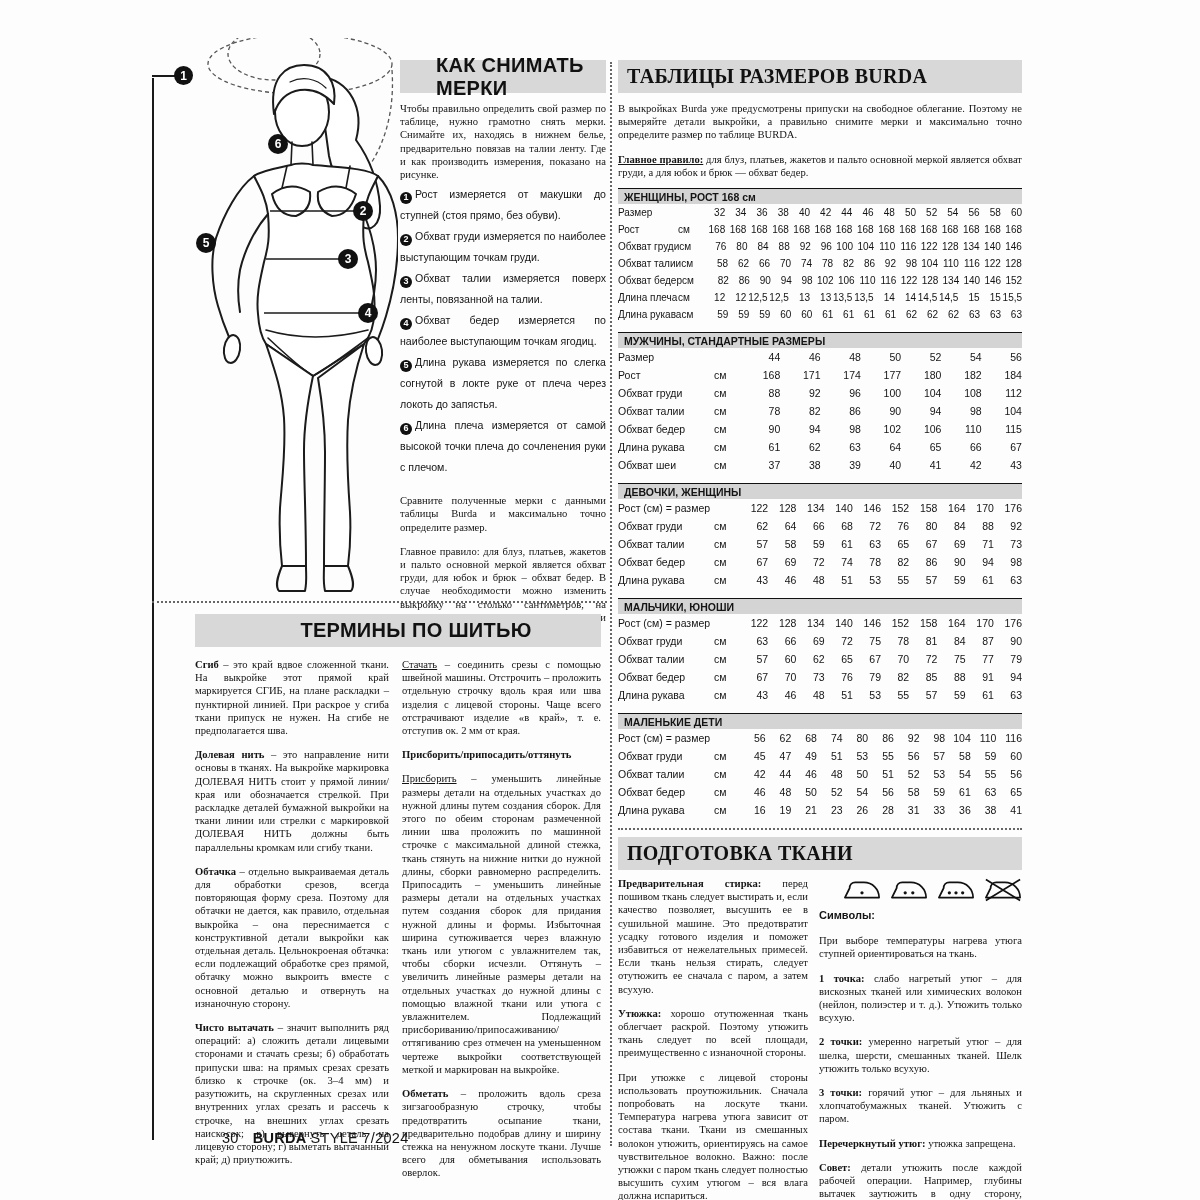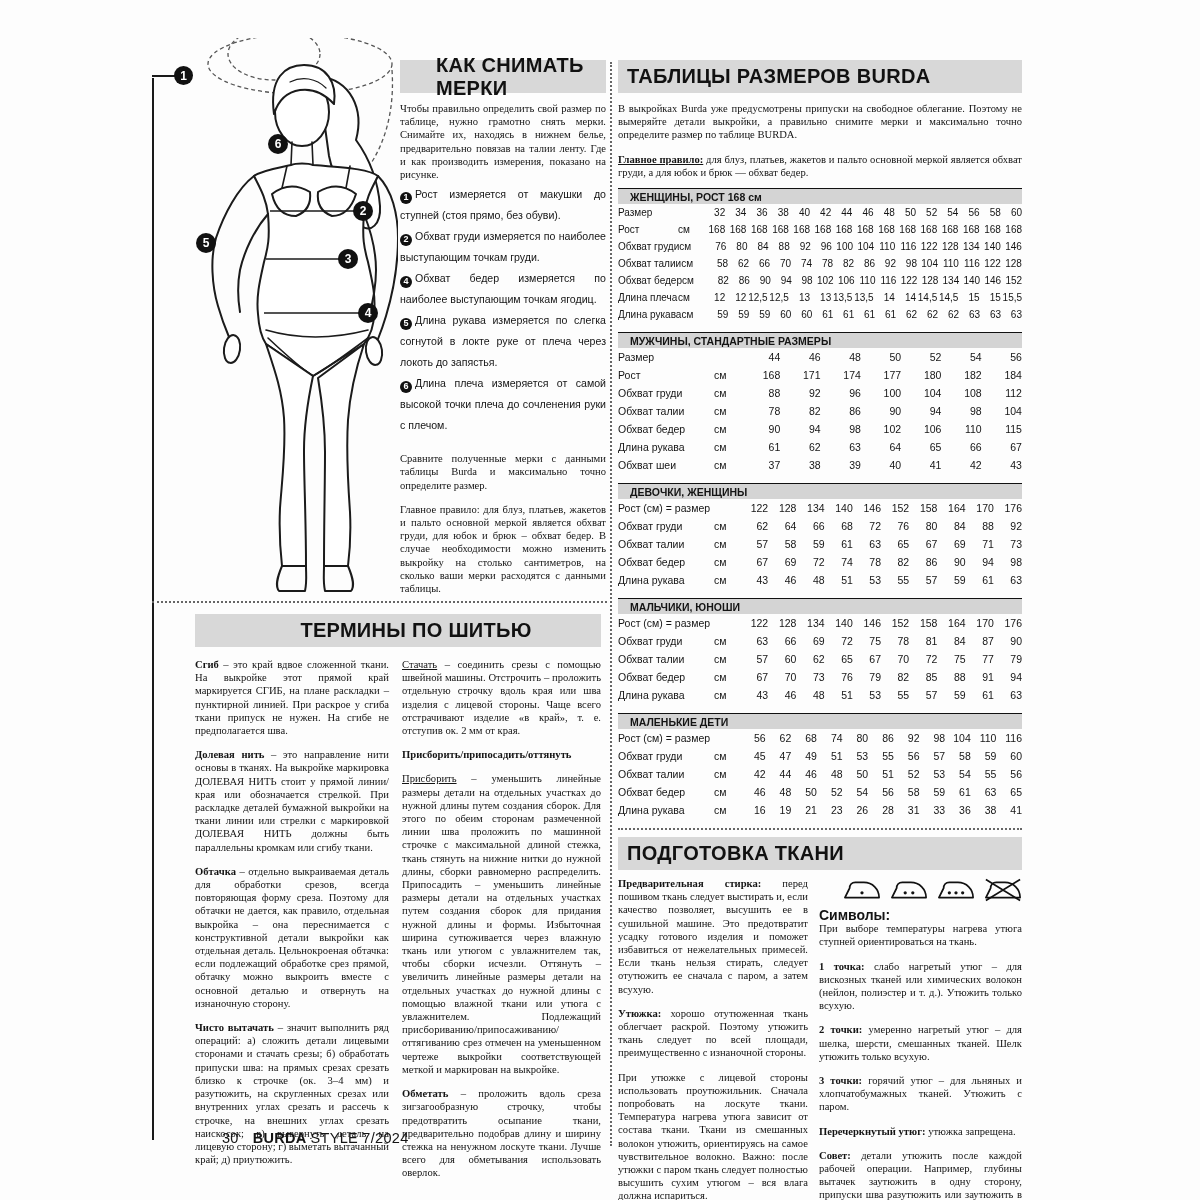--- a/index.html
+++ b/index.html
@@ -6,56 +6,56 @@
   body{
     width:1200px;height:1200px;position:relative;background:#fdfdfd;
     font-family:"Liberation Sans",sans-serif;color:#141414;overflow:hidden;
   }
   .abs{position:absolute;}
   .hdr{
     background:#d8d8d8;font-weight:bold;font-size:20px;letter-spacing:.3px;
     display:flex;align-items:center;height:33px;color:#111;padding-left:36px;
   }
   .hdr.center{justify-content:center;}
-  .hdr.pad{padding-left:9px;}
+  .hdr.pad{padding-left:9px;font-family:Liberation Serif, serif;}
   .para{margin:0 0 11px;font-size:10.6px;line-height:13.2px;text-align:justify;font-family:Liberation Serif, serif;}
   .para:last-child{margin-bottom:0;}
   .lead{font-weight:bold;}
   .lead.bu,.lead.u{text-decoration:underline;}
   .lead.u{font-weight:normal;}
   .lead.heading{display:block;}
   .mintro{margin:0 0 3px;}
   .mitem{margin:0;font-size:10.6px;line-height:21px;text-align:justify;}
   .numbadge{
     display:inline-flex;width:12px;height:12px;border-radius:50%;background:#111;color:#fff;
     font-size:9px;font-weight:bold;align-items:center;justify-content:center;
     margin-right:3px;vertical-align:-2px;
   }
   .numbadge.big{width:19px;height:19px;font-size:12px;margin:0;}
   .vdot{border-left:2px dotted #666;width:0;}
   .hdot{border-top:2px dotted #666;height:0;}
   .size-table{margin-top:9px;}
   .table-title{
     border-top:1.5px solid #111;background:#d4d4d4;font-weight:bold;font-size:10.5px;
-    height:15px;display:flex;align-items:center;padding-left:12px;
+    height:15px;display:flex;align-items:center;padding-left:6px;
   }
   .trow{display:flex;align-items:center;height:17px;font-size:10.5px;}
   .t-men .trow,.t-girls .trow,.t-boys .trow,.t-children .trow{height:18px;}
   .tlabel{flex:0 0 96px;white-space:nowrap;}
   .t-women .tlabel{flex:0 0 60px;}
   .t-women .trow{font-size:10px;}
   .tunit{flex:0 0 26px;}
   .tval{flex:1;text-align:right;}
   .prep-cols{display:flex;gap:11px;margin-top:7px;}
   .prep-cols .col{flex:1;}
   .irons{display:flex;gap:9px;margin:0 0 6px 24px;align-items:flex-end;}
   .heightline{background:#1a1a1a;}
   .footer{font-size:14.5px;letter-spacing:.3px;}
   .footer b{margin:0 4px 0 14px;}
-  .symhead{font-weight:bold;font-size:14px;line-height:13.2px;margin:2px 0 0;}
+  .symhead{font-weight:bold;font-size:11px;line-height:13.2px;margin:2px 0 12px;}
 </style>
 </head>
 <body>
 
 <div class="abs heightline" style="left:152px;top:78px;width:2px;height:1062px;"></div>
 <div class="abs" style="left:152px;top:75px;width:24px;height:2px;background:#1a1a1a;"></div>
 <div class="abs numbadge big" style="left:174px;top:66px;">
     <span>1</span>
   </div>
 
@@ -122,20 +122,21 @@
 
 <div class="abs" style="left:400px;top:60px;width:206px;">
   <div class="hdr center">
       <span>КАК СНИМАТЬ МЕРКИ</span>
     </div>
   <div style="margin-top:9px;">
     <p class="para mintro">Чтобы правильно определить свой размер по таблице, нужно грамотно снять мерки. Снимайте их, находясь в нижнем белье, предварительно повязав на талии ленту. Где и как производить измерения, показано на рисунке.</p>
     <div id="measure-items">
         <p class="mitem"><span class="numbadge">1</span><span>Рост измеряется от макушки до ступней (стоя прямо, без обуви).</span></p>
         <p class="mitem"><span class="numbadge">2</span><span>Обхват груди измеряется по наиболее выступающим точкам груди.</span></p>
+        <p class="mitem"><span class="numbadge">3</span><span>Обхват талии измеряется поверх ленты, повязанной на талии.</span></p>
         <p class="mitem"><span class="numbadge">4</span><span>Обхват бедер измеряется по наиболее выступающим точкам ягодиц.</span></p>
         <p class="mitem"><span class="numbadge">5</span><span>Длина рукава измеряется по слегка согнутой в локте руке от плеча через локоть до запястья.</span></p>
         <p class="mitem"><span class="numbadge">6</span><span>Длина плеча измеряется от самой высокой точки плеча до сочленения руки с плечом.</span></p>
       </div>
     <div style="margin-top:16px;">
         <p class="para"><span>Сравните полученные мерки с данными таблицы Burda и максимально точно определите размер.</span></p>
         <p class="para"><span>Главное правило: для блуз, платьев, жакетов и пальто основной меркой является обхват груди, для юбок и брюк – обхват бедер. В случае необходимости можно изменить выкройку на столько сантиметров, на сколько ваши мерки расходятся с данными таблицы.</span></p>
       </div>
   </div>
 </div>

